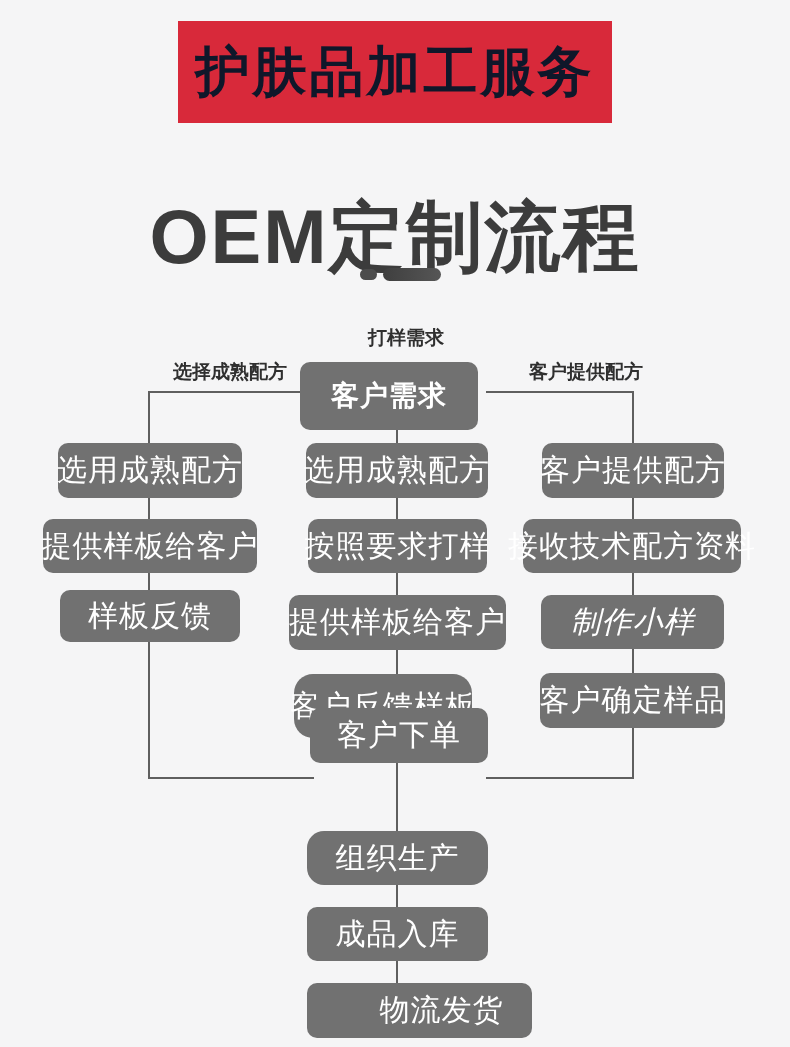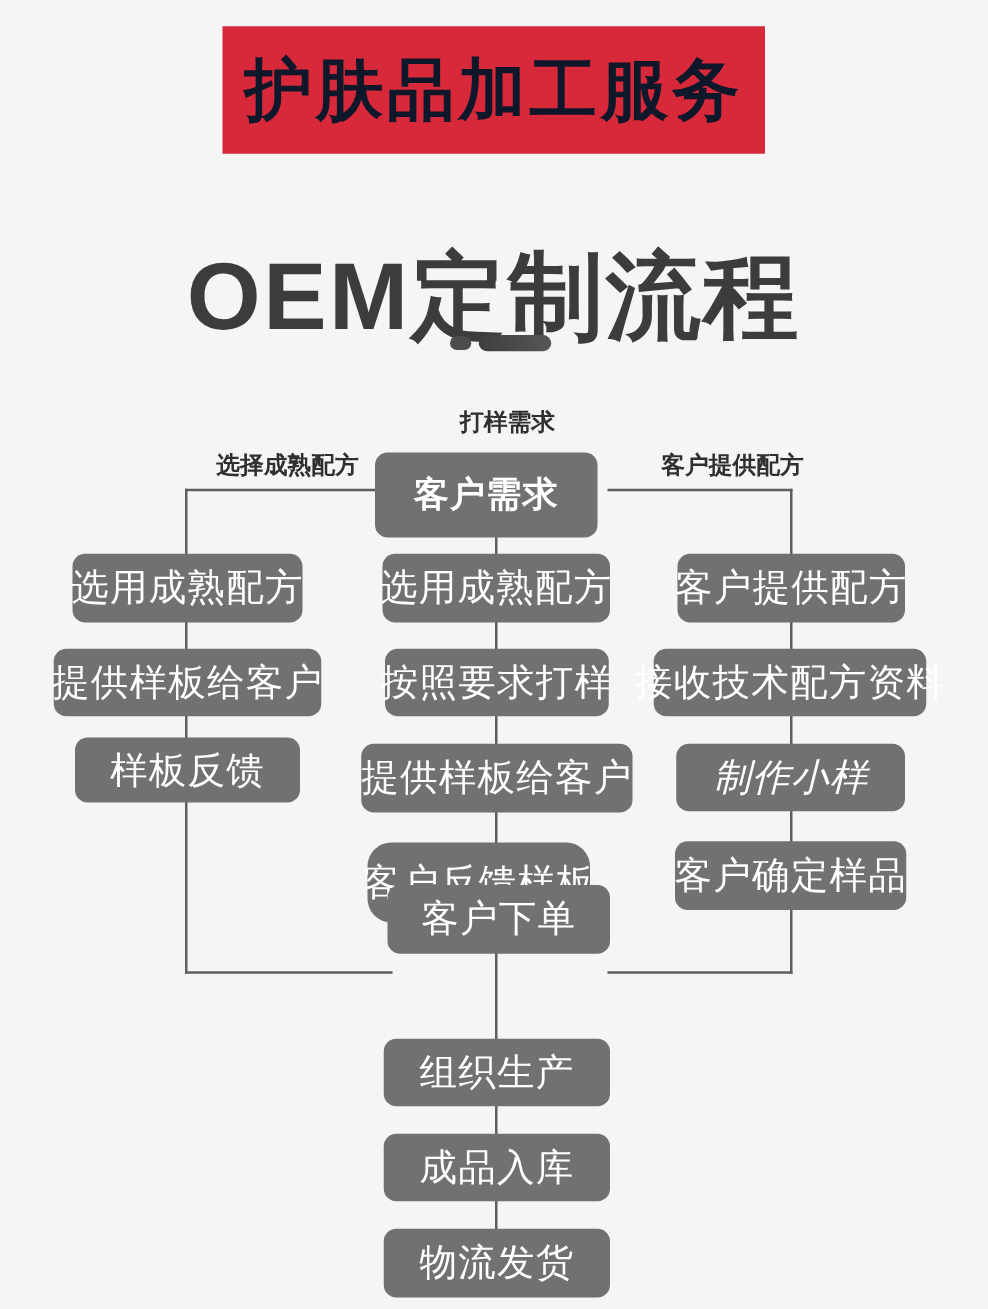--- a/index.html
+++ b/index.html
@@ -86,23 +86,23 @@
   .n-c1{left:308px;top:519px;width:179px;height:54px;}
   .n-c2{left:289px;top:595px;width:217px;height:55px;}
   .n-c3{left:294px;top:674px;width:178px;height:64px;border-radius:19px;}
   
   .n-r0{left:542px;top:443px;width:182px;height:55px;}
   .n-r1{left:523px;top:519px;width:218px;height:54px;}
   .n-r2{left:541px;top:595px;width:183px;height:54px;font-style:italic;}
   .n-r3{left:540px;top:673px;width:185px;height:55px;}
   
   .n-m0{left:310px;top:708px;width:178px;height:55px;}
-  .n-m1{left:307px;top:831px;width:181px;height:54px;}
+  .n-m1{left:307px;top:831px;width:181px;height:54px;border-radius:17px;}
   .n-m2{left:307px;top:907px;width:181px;height:54px;}
-  .n-m3{left:307px;top:983px;width:181px;height:55px;}
+  .n-m3{left:307px;top:983px;width:181px;height:55px;padding-left:44px;}
 </style>
 </head>
 <body>
 
 <div class="canvas">
 
   <div class="banner">护肤品加工服务</div>
   <div class="big-title">OEM定制流程</div>
   <div class="deco-dot"></div>
   <div class="deco-bar"></div>

